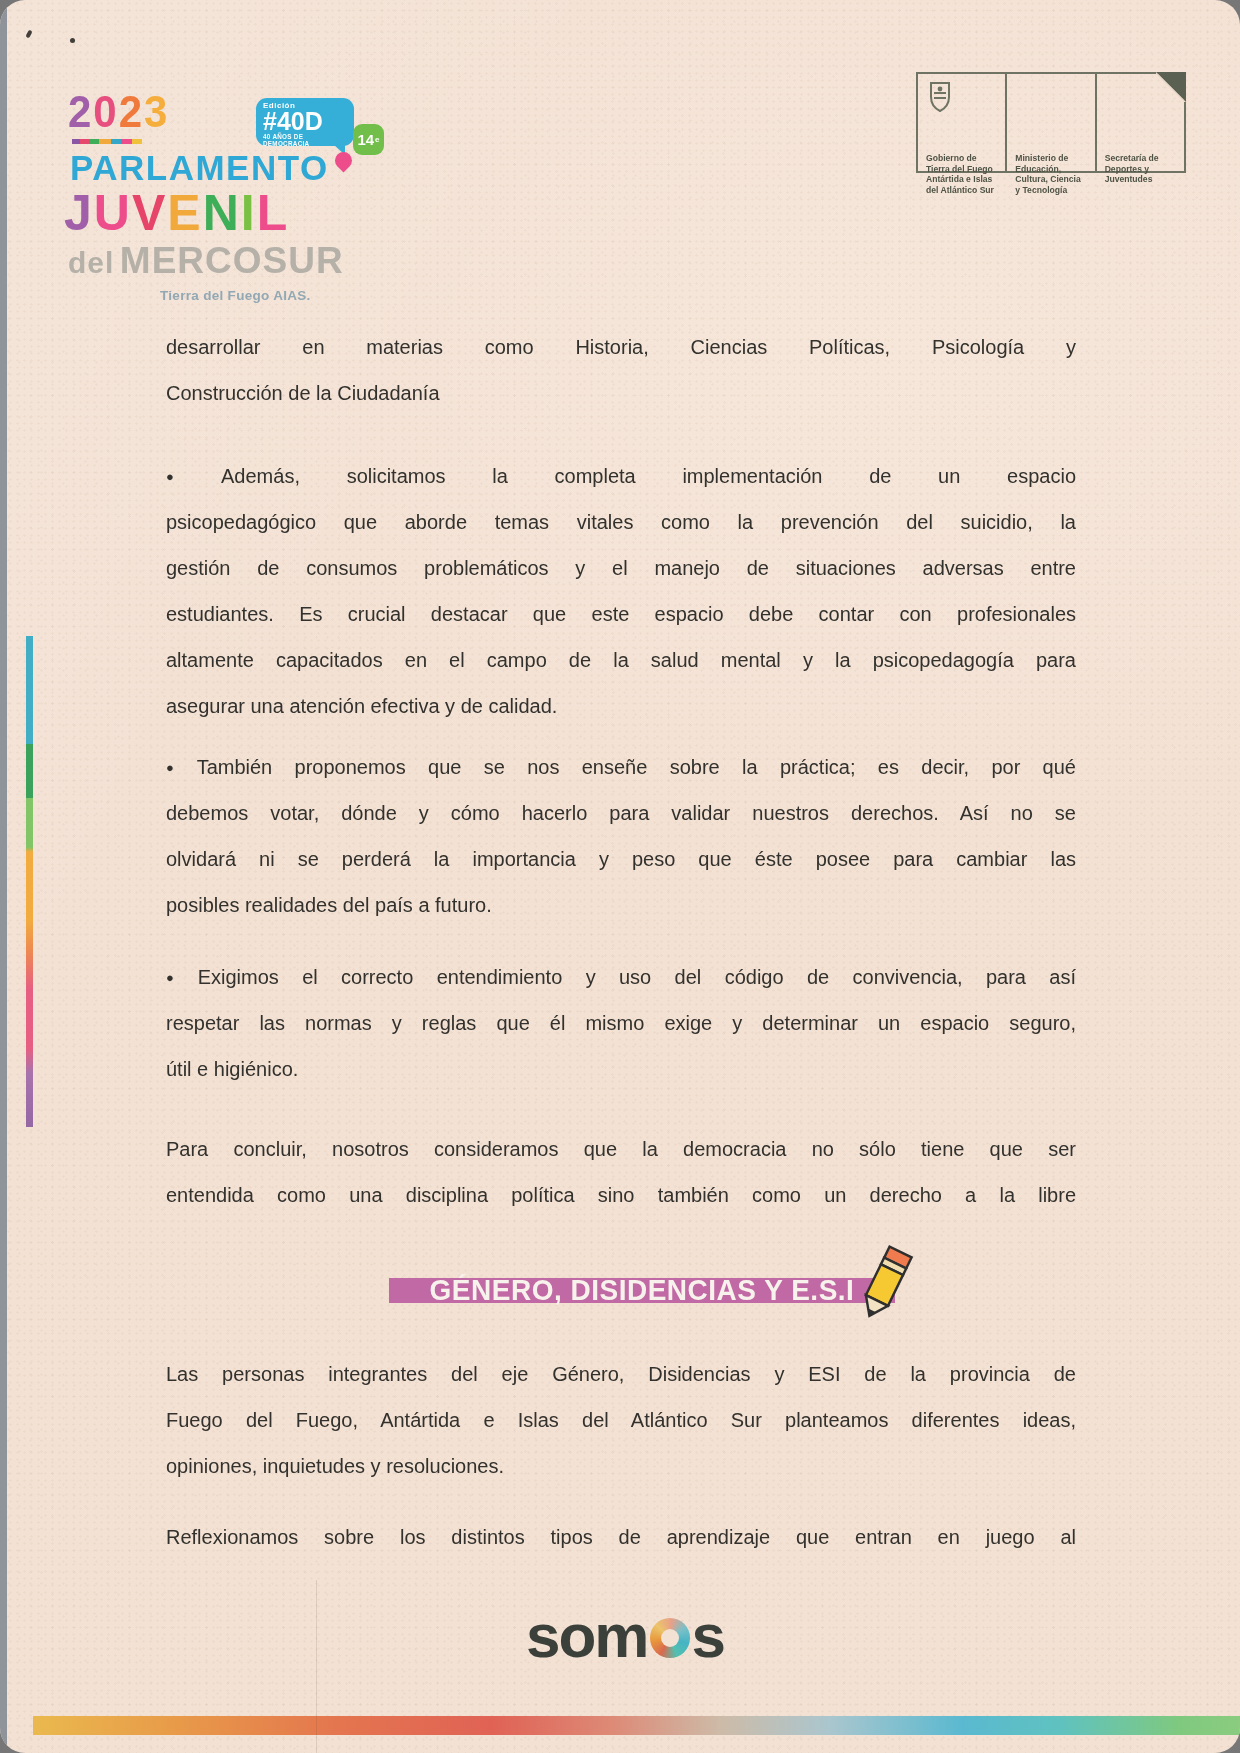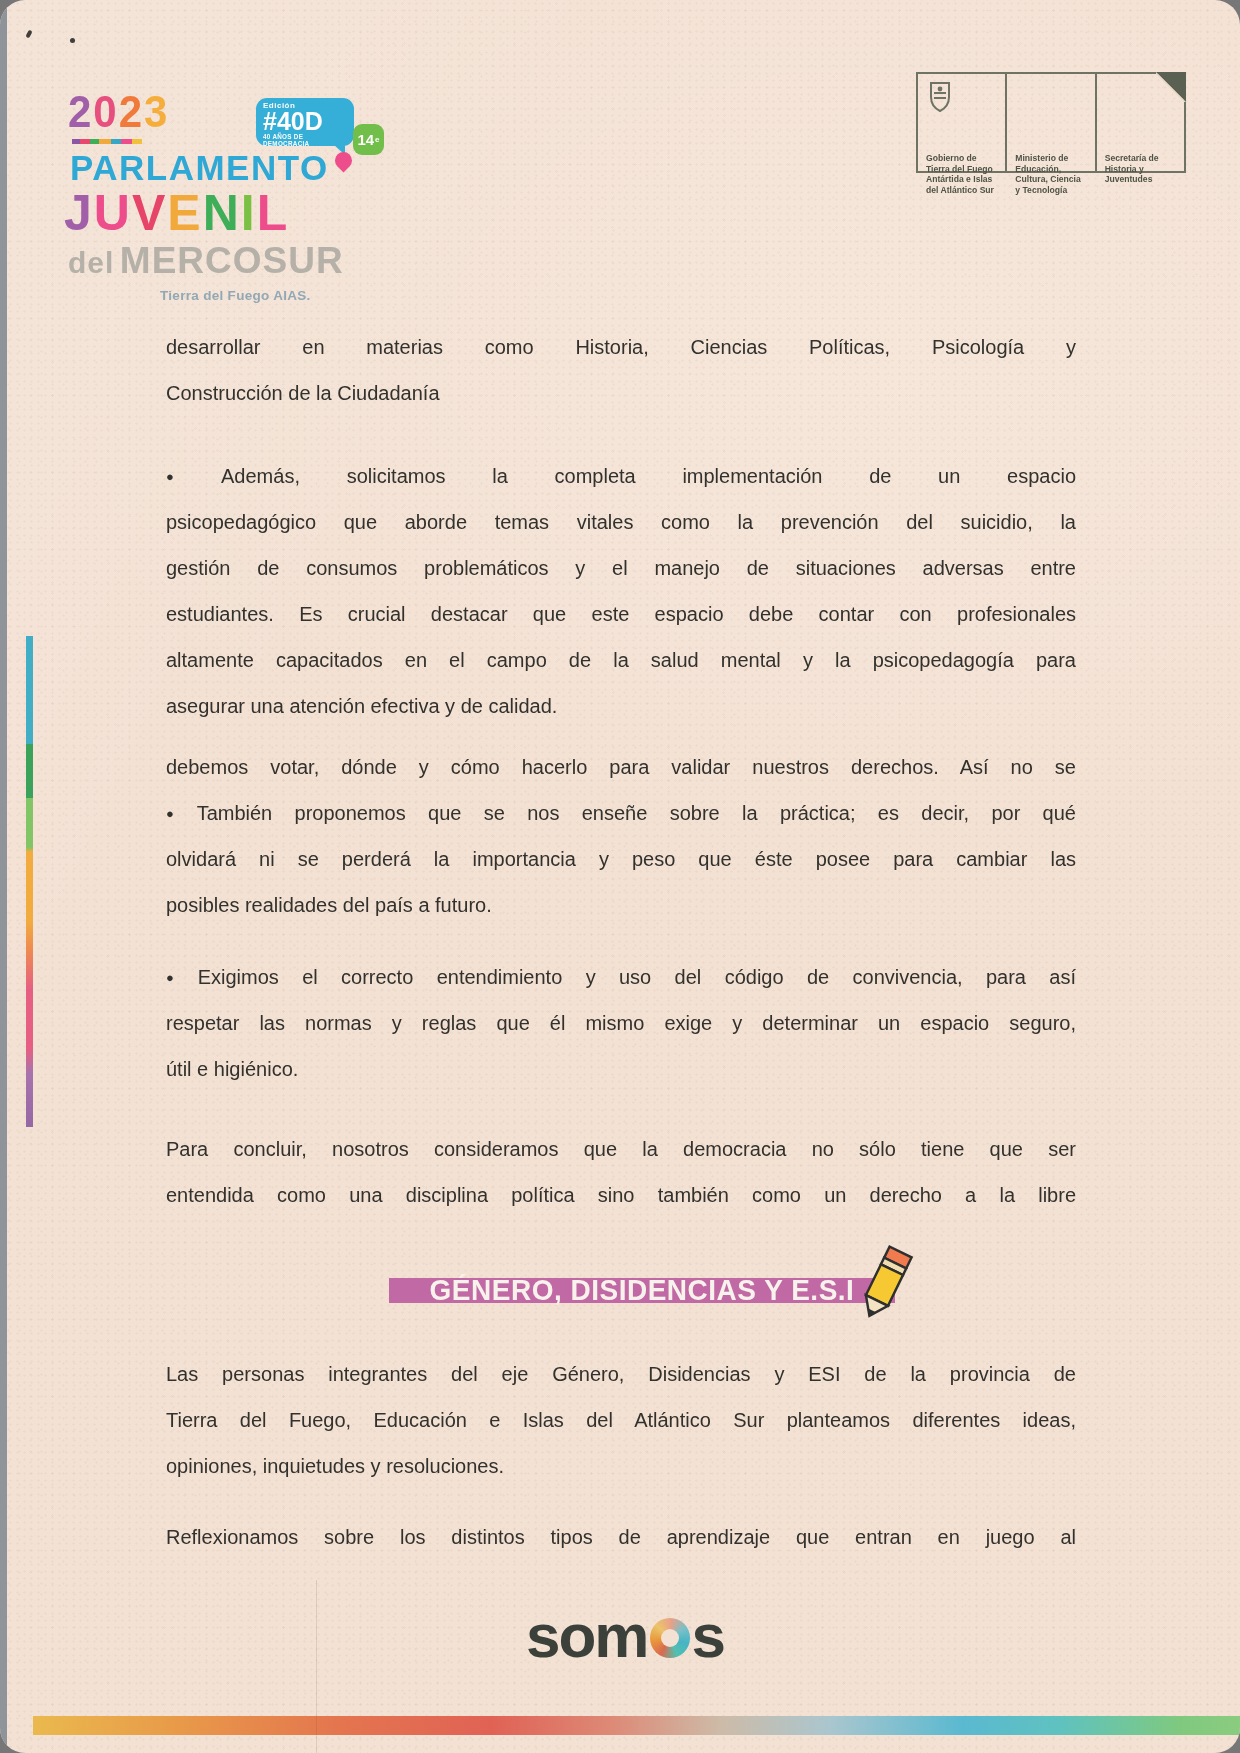--- a/index.html
+++ b/index.html
@@ -134,21 +134,21 @@
         <div>del Atlántico Sur</div>
       </div>
     <div class="gov-col">
         <div>Ministerio de</div>
         <div>Educación,</div>
         <div>Cultura, Ciencia</div>
         <div>y Tecnología</div>
       </div>
     <div class="gov-col">
         <div>Secretaría de</div>
-        <div>Historia y</div>
+        <div>Deportes y</div>
         <div>Juventudes</div>
       </div>
     <svg class="gov-fold" width="30" height="30" viewBox="0 0 30 30">
       <polygon points="0,0 30,0 30,30" fill="#5a6052"></polygon>
       <polygon points="0,0 30,30 28,30 0,2" fill="#e9d8ca"></polygon>
     </svg>
   </div>
 
   <div class="body-text">
       <div class="para para-0">
@@ -157,37 +157,37 @@
       </div>
       <div class="para para-1">
         <div class="line"><span class="bullet">●</span>Además, solicitamos la completa implementación de un espacio</div>
         <div class="line">psicopedagógico que aborde temas vitales como la prevención del suicidio, la</div>
         <div class="line">gestión de consumos problemáticos y el manejo de situaciones adversas entre</div>
         <div class="line">estudiantes. Es crucial destacar que este espacio debe contar con profesionales</div>
         <div class="line">altamente capacitados en el campo de la salud mental y la psicopedagogía para</div>
         <div class="line last">asegurar una atención efectiva y de calidad.</div>
       </div>
       <div class="para para-2">
+        <div class="line"><span class="bullet">●</span>También proponemos que se nos enseñe sobre la práctica; es decir, por qué</div>
         <div class="line">debemos votar, dónde y cómo hacerlo para validar nuestros derechos. Así no se</div>
-        <div class="line"><span class="bullet">●</span>También proponemos que se nos enseñe sobre la práctica; es decir, por qué</div>
         <div class="line">olvidará ni se perderá la importancia y peso que éste posee para cambiar las</div>
         <div class="line last">posibles realidades del país a futuro.</div>
       </div>
       <div class="para para-3">
         <div class="line"><span class="bullet">●</span>Exigimos el correcto entendimiento y uso del código de convivencia, para así</div>
         <div class="line">respetar las normas y reglas que él mismo exige y determinar un espacio seguro,</div>
         <div class="line last">útil e higiénico.</div>
       </div>
       <div class="para para-4">
         <div class="line">Para concluir, nosotros consideramos que la democracia no sólo tiene que ser</div>
         <div class="line">entendida como una disciplina política sino también como un derecho a la libre</div>
       </div>
       <div class="para para-5">
         <div class="line">Las personas integrantes del eje Género, Disidencias y ESI de la provincia de</div>
-        <div class="line">Tierra del Fuego, Educación e Islas del Atlántico Sur planteamos diferentes ideas,</div>
+        <div class="line">Fuego del Fuego, Antártida e Islas del Atlántico Sur planteamos diferentes ideas,</div>
         <div class="line last">opiniones, inquietudes y resoluciones.</div>
       </div>
       <div class="para para-6">
         <div class="line">Reflexionamos sobre los distintos tipos de aprendizaje que entran en juego al</div>
       </div>
     </div>
 
   <div class="heading-box">
     <span class="heading-text">GÉNERO, DISIDENCIAS Y E.S.I</span>
   </div>

